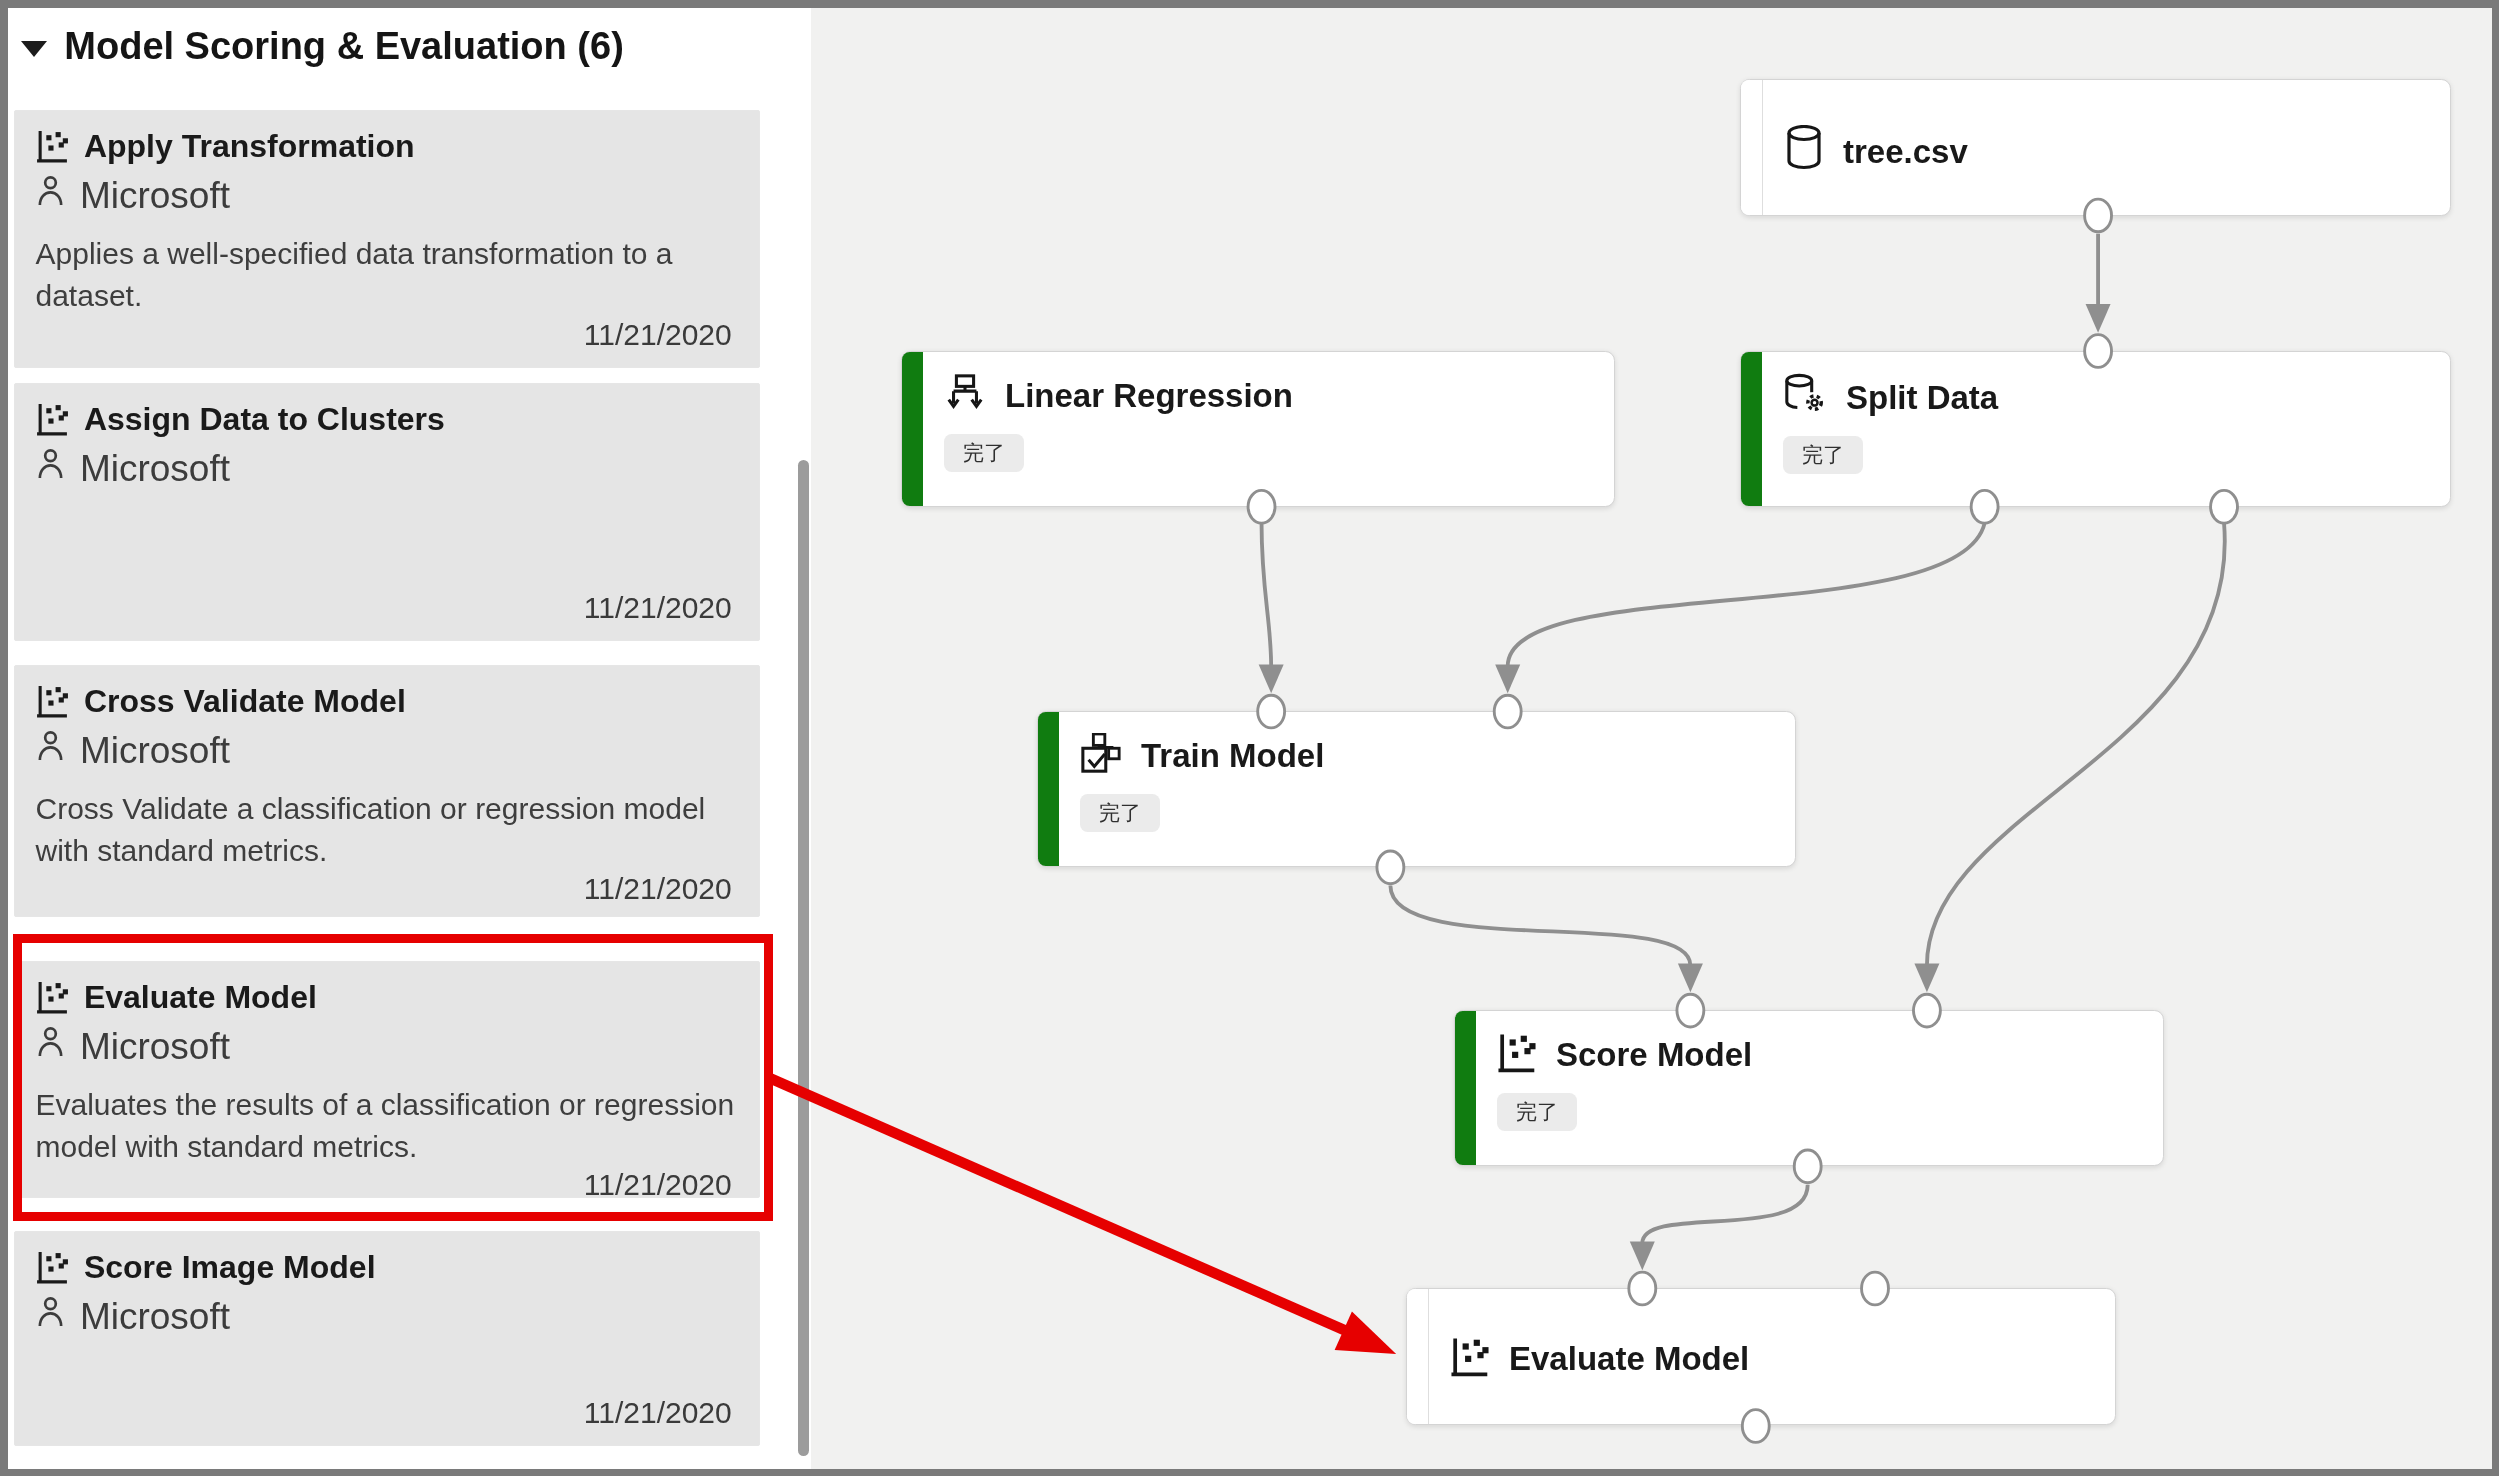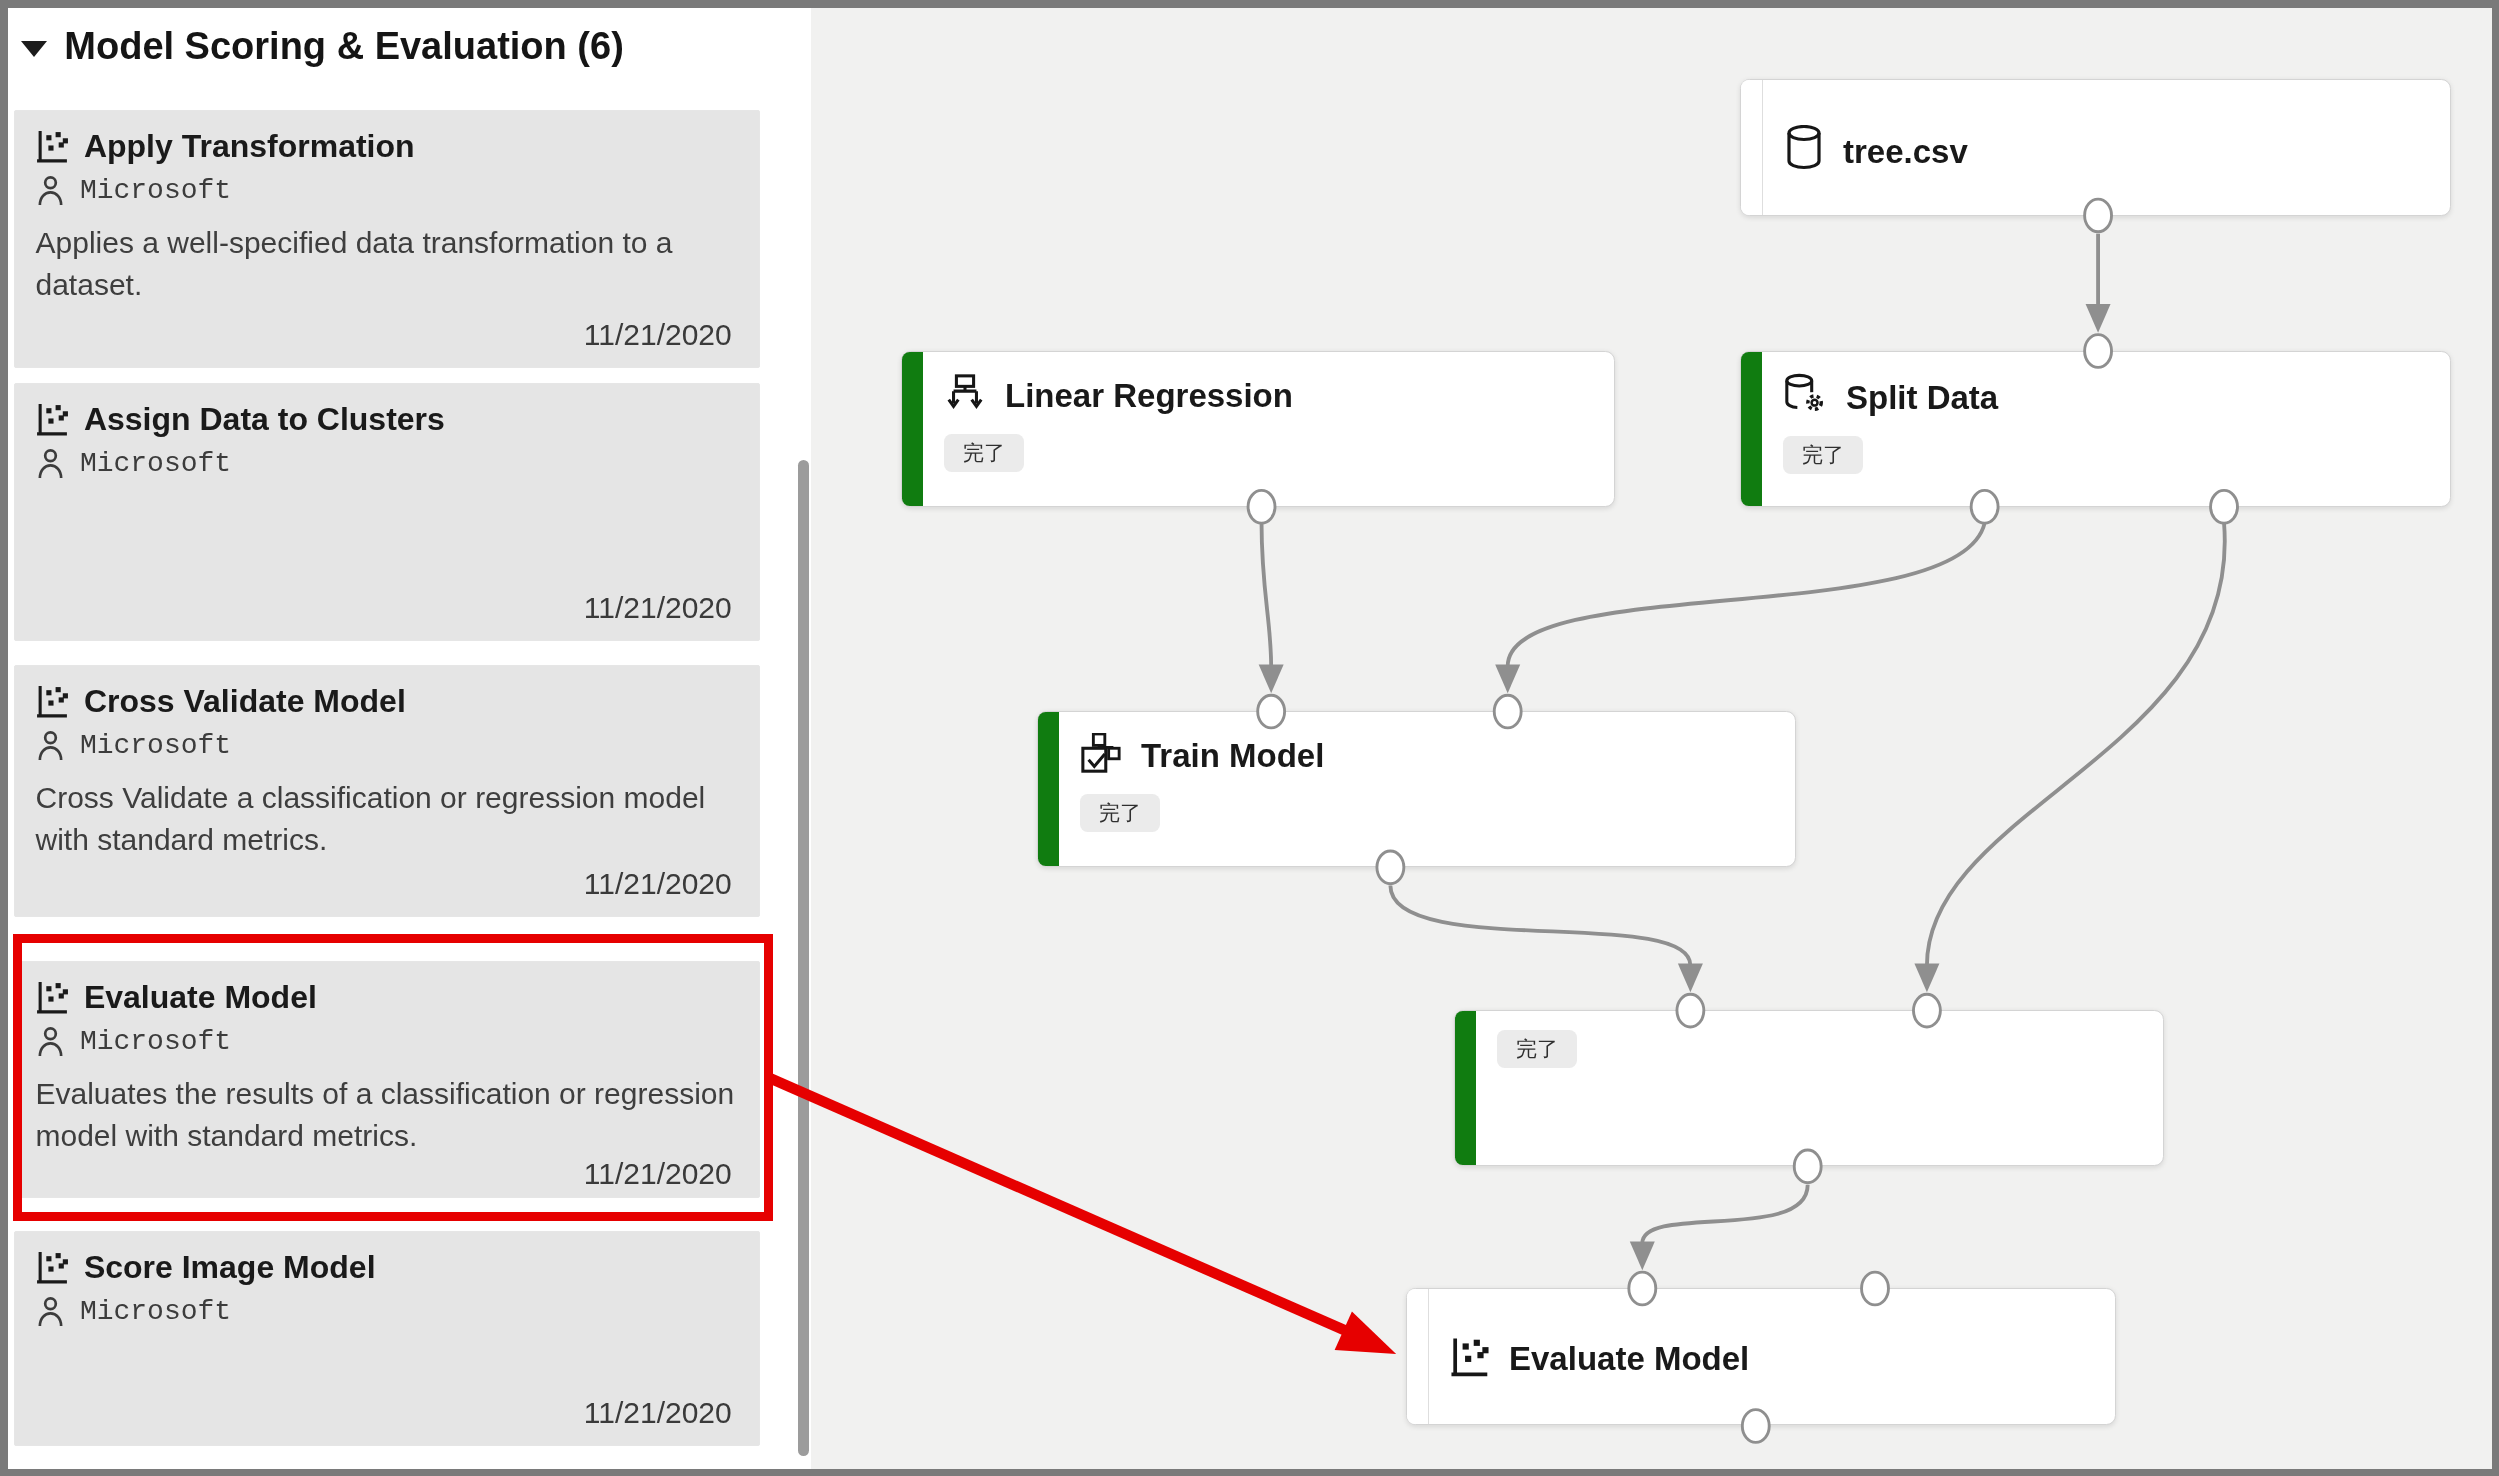--- a/index.html
+++ b/index.html
@@ -12,21 +12,21 @@
   .palette-header{position:absolute;left:21px;top:25px;display:flex;align-items:center;gap:17.3px;cursor:pointer;}
   .tri{width:0;height:0;border-left:13.5px solid transparent;border-right:13.5px solid transparent;
        border-top:16.3px solid #1c1c1c;margin-top:4.8px;}
   .palette-title{font-size:38px;font-weight:700;color:#151515;}
 
   .card{position:absolute;left:13.5px;width:746px;background:#e5e5e5;border:1.9px solid #e6e6e6;
         border-radius:2px;box-sizing:border-box;padding:17.3px 21px 13.5px 21px;
         display:flex;flex-direction:column;overflow:hidden;}
   .card-title-row{display:flex;align-items:center;gap:15.4px;}
   .card-title{font-size:32px;font-weight:700;color:#1a1a1a;white-space:nowrap;}
-  .card-author{display:flex;align-items:flex-start;gap:15.4px;margin-top:9.6px;font-size:28px;color:#3c3c3c;font-family:Liberation Mono, monospace;}
+  .card-author{display:flex;align-items:flex-start;gap:15.4px;margin-top:9.6px;font-size:37px;color:#3c3c3c;}
   .card-desc{margin-top:16px;font-size:30px;line-height:1.40;color:#3e3e3e;}
   .card-date{margin-top:auto;align-self:flex-end;font-size:30px;color:#3a3a3a;padding:0 5.8px 1.9px 0;}
   .icon{display:inline-flex;flex:none;}
 
   .scrollbar-thumb{position:absolute;left:798px;top:460px;width:10.6px;height:996px;
                    background:#9c9c9c;border-radius:5.8px;z-index:3;}
 
   
   .canvas-bg{position:absolute;left:811px;top:0;width:1688px;height:1477px;background:#f1f1f0;z-index:1;}
 
@@ -295,20 +295,35 @@
         </span>
         <span class="node-title">Train Model</span>
       </div>
       <div class="status-badge">完了</div>
     </div>
   </div>
 
   <div class="node green" style="left:1454px;top:1010px;width:710px;height:156px;">
     <div class="accent"></div>
     <div class="node-body">
+      <div class="node-title-row">
+        <span class="icon">
+          <svg width="40" height="42" viewBox="0 0 32 34">
+              <path d="M4 2 V31 M1 31 H30" stroke="#161616" stroke-width="3" fill="none"></path>
+              <g fill="#161616">
+                <rect x="10" y="6" width="5" height="5"></rect>
+                <rect x="19" y="3" width="5" height="5"></rect>
+                <rect x="26" y="9" width="5" height="5"></rect>
+                <rect x="12" y="16" width="5" height="5"></rect>
+                <rect x="22" y="13" width="5" height="5"></rect>
+              </g>
+            </svg>
+        </span>
+        <span class="node-title">Score Model</span>
+      </div>
       <div class="status-badge">完了</div>
     </div>
   </div>
 
   <div class="node plain" style="left:1406px;top:1288px;width:710px;height:137px;">
     <div class="accent"></div>
     <div class="node-body">
       <div class="node-title-row">
         <span class="icon">
           <svg width="40" height="42" viewBox="0 0 32 34">

